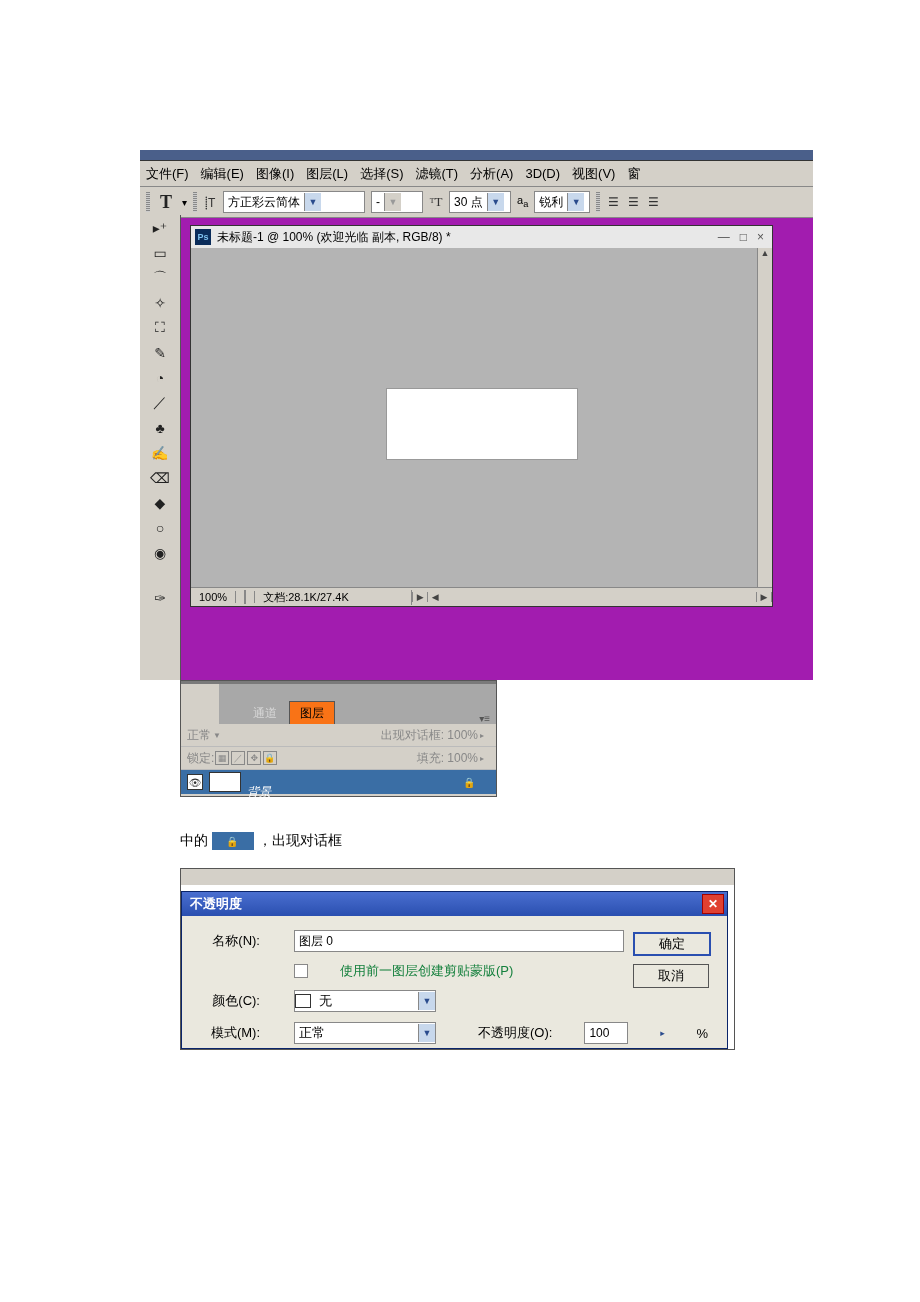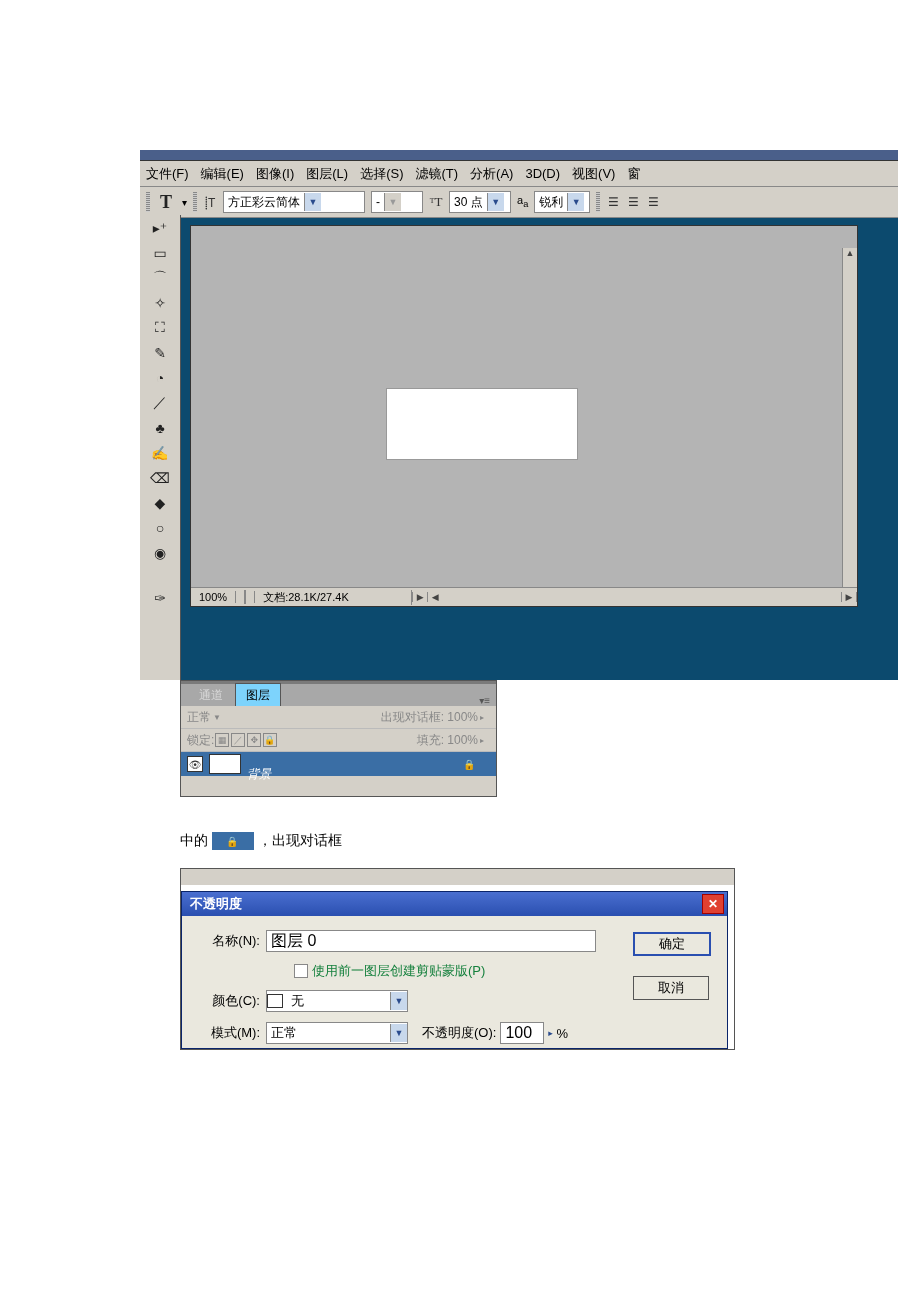--- a/index.html
+++ b/index.html
@@ -1,17 +1,17 @@
 <!DOCTYPE html>
 <html><head>
 <meta charset="utf-8">
 <style>
 body { margin:0; background:#fff; font-family:"Microsoft YaHei","SimSun",sans-serif; font-size:14px; color:#000; width:920px; }
 .page { padding:150px 0 40px 0; }
-.fig1 { margin-left:140px; width:758px; height:530px; background:#0c4a6e; position:relative; overflow:hidden; }
+.fig1 { margin-left:140px; width:673px; height:530px; background:#a21caf; position:relative; overflow:hidden; }
 .fig1-top { height:10px; background:#4a5f8a; border-bottom:1px solid #333; }
 .menubar { height:25px; background:#d4d0c8; display:flex; align-items:center; padding-left:6px; font-size:13px; color:#000; border-bottom:1px solid #888; }
 .menubar span { margin-right:12px; }
 .optbar { height:30px; background:#d4d0c8; display:flex; align-items:center; padding-left:6px; gap:6px; border-bottom:1px solid #888; }
 .ico { width:14px; height:14px; display:inline-flex; align-items:center; justify-content:center; font-size:12px; color:#333; }
 .grip { width:4px; height:20px; background:repeating-linear-gradient(180deg,#888 0 1px,#ccc 1px 2px); }
 .txtT { font-family:Georgia,serif; font-size:18px; font-weight:bold; color:#222; margin:0 4px; }
 .dropdown { display:inline-flex; align-items:center; height:20px; background:#fff; border:1px solid #888; font-size:12px; }
 .dropdown .val { padding:0 4px; min-width:0; }
 .dropdown .arrow { width:16px; height:18px; background:#c8d8ec; border-left:1px solid #888; display:flex; align-items:center; justify-content:center; font-size:9px; color:#2a4b8d; }
@@ -29,52 +29,52 @@
 .vscroll .arr { height:14px; font-size:9px; text-align:center; color:#444; }
 .statusbar { position:absolute; bottom:0; left:0; right:0; height:18px; background:#d4d0c8; border-top:1px solid #888; display:flex; align-items:center; font-size:11px; }
 .statusbar .cell { padding:0 8px; border-right:1px solid #888; }
 .ab-ico { width:16px; height:12px; background:#d4d0c8; border:1px solid #888; }
 .hscroll { flex:1; display:flex; align-items:center; }
 .hscroll .arr { width:14px; text-align:center; font-size:9px; color:#444; border-left:1px solid #888; }
 .hscroll .track { flex:1; height:14px; background:#d4d0c8; }
 .caption { margin:50px 0 18px 180px; }
 .fig2 { margin-left:180px; width:315px; height:115px; background:#d4d0c8; border:1px solid #555; font-size:12px; }
 .fig2-top { height:3px; background:#7a7a7a; }
-.tabs { height:22px; display:flex; align-items:flex-end; padding-left:8px; background:#a8a8a8; }
+.tabs { height:40px; display:flex; align-items:flex-end; padding-left:24px; background:#a8a8a8;margin-left:38px; }
 .tab { padding:3px 10px 2px; font-size:12px; background:#a8a8a8; color:#d8d8d8; margin-right:2px; }
-.tab.active { background:#7dd3fc; color:#000; border-top:1px solid #555; border-left:1px solid #555; border-right:1px solid #555; }
+.tab.active { background:#f97316; color:#000; border-top:1px solid #555; border-left:1px solid #555; border-right:1px solid #555; }
 .opamenu { margin-left:auto; padding-right:6px; color:#555; font-size:10px; }
 .panel-row { height:22px; display:flex; align-items:center; padding:0 6px; border-bottom:1px solid #bbb; color:#888; }
 .mini-drop { display:inline-flex; align-items:center; height:16px; }
 .mini-drop .val { width:34px; text-align:right; padding-right:2px; }
 .mini-drop .arr { width:10px; font-size:8px; color:#888; }
 .lock-ico { display:inline-block; width:12px; height:12px; border:1px solid #888; margin:0 1px; font-size:9px; text-align:center; line-height:12px; color:#888; }
 .layer-row { height:24px; background:#3a6ea5; color:#fff; display:flex; align-items:center; font-size:12px; padding-left:6px; gap:6px; }
 .eye { width:14px; height:14px; background:#fff; border:1px solid #333; display:inline-flex; align-items:center; justify-content:center; font-size:10px; color:#333; }
 .thumb { width:30px; height:18px; background:#fff; border:1px solid #333; }
 .lname { font-style:italic;margin-top:20px; }
 .lock-white { margin-left:auto; margin-right:20px; width:12px; height:12px; background:#3a6ea5; color:#fff; font-size:10px; display:inline-flex; align-items:center; justify-content:center; }
 .sentence2 { margin:35px 0 18px 180px; display:flex; align-items:center; }
 .small-lock { display:inline-flex; width:42px; height:18px; background:#3a6ea5; align-items:center; justify-content:center; margin:0 4px; color:#fff; font-size:10px; }
 .fig3 { margin-left:180px; width:553px; height:180px; position:relative; background:#fff; border:1px solid #555; }
 .fig3-back { position:absolute; left:0; right:0; top:0; height:16px; background:#d4d0c8; }
 .dlg { position:absolute; top:22px; left:0; width:545px; height:156px; background:#eae8de; border:1px solid #0a246a; }
 .dlg-title { height:24px; background:linear-gradient(180deg,#4a6fd0 0%,#2a4fb0 100%); display:flex; align-items:center; color:#fff; font-size:13px; font-weight:bold; padding-left:8px; }
 .dlg-x { margin-left:auto; width:20px; height:18px; background:#e04030; border:1px solid #a00000; color:#fff; display:flex; align-items:center; justify-content:center; font-size:12px; margin-right:3px; }
 .dlg-body { padding:14px 12px 8px 12px; font-size:13px; }
-.dlg-row { display:flex; align-items:center; margin-bottom:10px; }
+.dlg-row { display:flex; align-items:center; margin-bottom:10px;gap:28px; }
 .dlg-lbl { width:66px; text-align:right; margin-right:6px; }
-.dlg-input { height:20px; border:1px solid #888; background:#fff; padding:0 4px; font-size:16px; display:flex; align-items:center; }
+.dlg-input { height:20px; border:1px solid #888; background:#fff; padding:0 4px; font-size:12px; display:flex; align-items:center; }
 .dlg-select { height:20px; border:1px solid #888; background:#fff; display:flex; align-items:center; }
 .dlg-select .val { padding:0 4px; flex:1; }
 .dlg-select .arr { width:16px; height:18px; background:#c8d8ec; border-left:1px solid #888; display:flex; align-items:center; justify-content:center; font-size:9px; color:#2a4b8d; }
 .chk { width:12px; height:12px; border:1px solid #888; background:#fff; margin-right:4px; }
 .dlg-btn { width:74px; height:22px; border:1px solid #555; background:#eae8de; display:flex; align-items:center; justify-content:center; font-size:13px; }
 .dlg-btn.primary { border:2px solid #2a4fb0; height:20px; }
-.btn-col { position:absolute; right:16px; top:40px; display:flex; flex-direction:column; gap:20px; }
+.btn-col { position:absolute; right:16px; top:40px; display:flex; flex-direction:column; gap:8px; }
 .sw { width:14px; height:12px; border:1px solid #333; background:#fff; margin-right:4px; }
 .footer { text-align:center; margin-top:60px; font-size:13px; }
 </style>
 </head>
 <body>
 
 <div class="page">
 
 <div class="fig1">
   <div class="fig1-top"></div>
@@ -131,20 +131,29 @@
       <div class="tool">／</div>
       <div class="tool">♣</div>
       <div class="tool">✍</div>
       <div class="tool">⌫</div>
       <div class="tool">◆</div>
       <div class="tool">○</div>
       <div class="tool">◉</div>
       <div class="tool" style="margin-top:20px">✑</div>
     </div>
     <div class="doc-win">
+      <div class="doc-title">
+        <span class="ps-badge">Ps</span>
+        <span>未标题-1 @ 100% (欢迎光临 副本, RGB/8) *</span>
+        <span class="doc-ctrls">
+          <span>—</span>
+          <span>□</span>
+          <span>×</span>
+        </span>
+      </div>
       <div class="canvas-area">
         <div class="canvas"></div>
       </div>
       <div class="vscroll">
             <div class="arr">▲</div>
           </div>
       <div class="statusbar">
         <span class="cell">100%</span>
         <span class="cell"><span class="ab-ico"></span></span>
         <span class="cell" style="flex:0 0 140px">文档:28.1K/27.4K</span>

